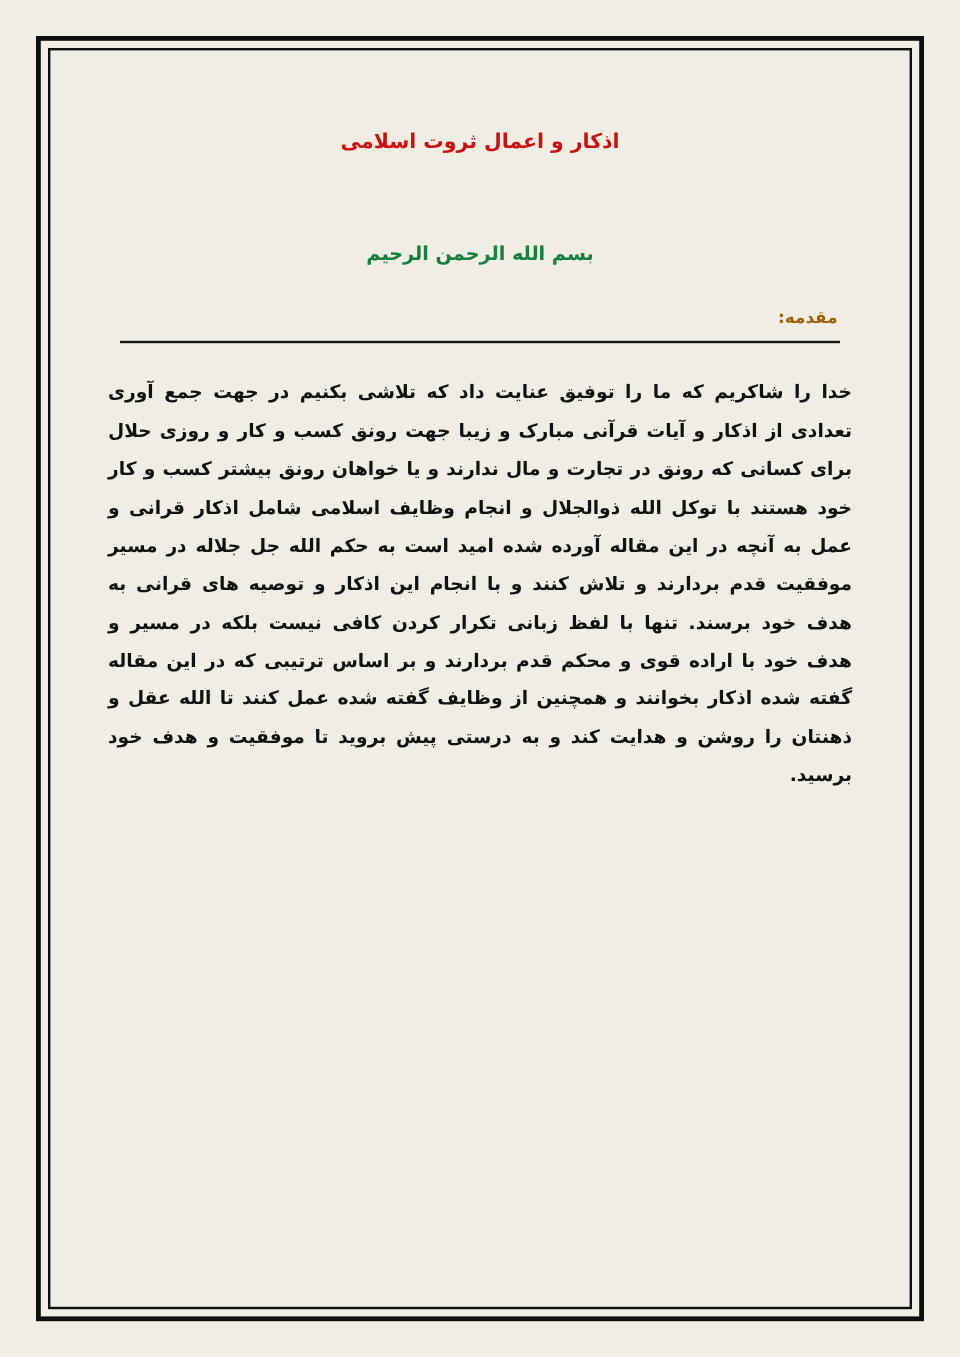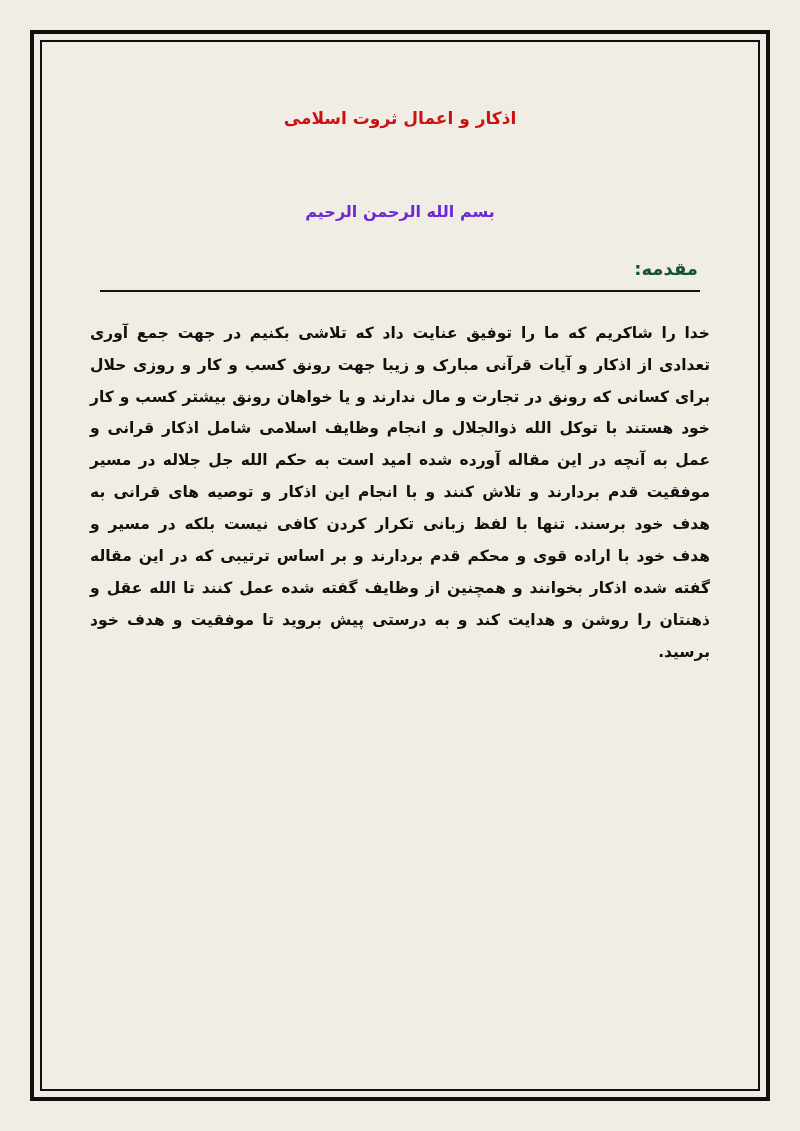--- a/index.html
+++ b/index.html
@@ -51,31 +51,31 @@
     color: #cc1111;
     font-size: 17px;
     font-weight: bold;
     line-height: 1.5;
     margin: 22px 0 16px 0;
     letter-spacing: 0.2px;
   }
 
   .bismillah {
     text-align: center;
-    color: #6d28d9;
+    color: #15803d;
     font-size: 16px;
     font-weight: bold;
     line-height: 1.5;
     margin: 68px 0 0 0;
   }
 
   .section-label {
     text-align: right;
-    color: #14532d;
-    font-size: 18px;
+    color: #a16207;
+    font-size: 14px;
     font-weight: bold;
     margin: 32px 24px 0 0;
     line-height: 1.4;
   }
 
   .rule {
     height: 0;
     border-top: 2px solid #141414;
     margin: 9px 22px 0 22px;
   }

